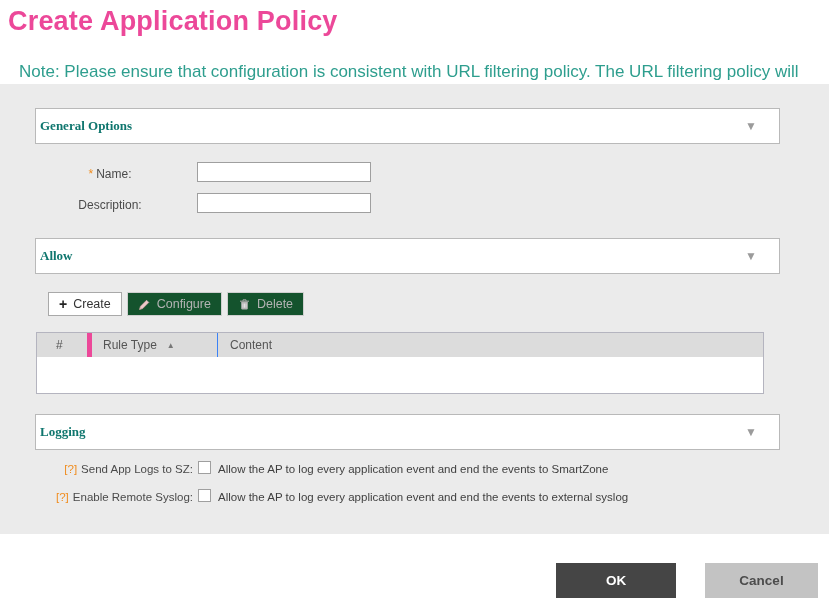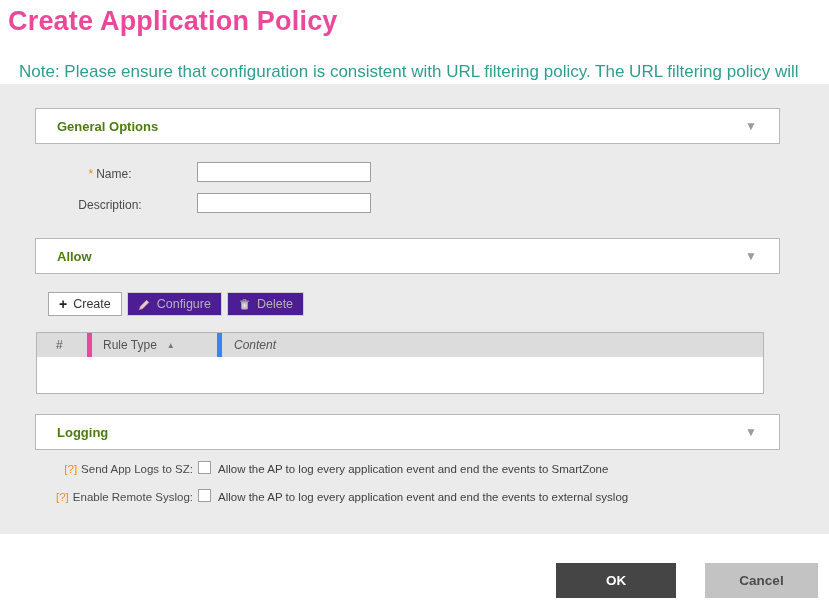--- a/index.html
+++ b/index.html
@@ -6,48 +6,48 @@
   .screen{position:relative;width:829px;height:605px;background:#ffffff;overflow:hidden;
           font-family:"Liberation Sans",sans-serif;color:#4a4a4a;}
 
   .page-title{position:absolute;left:8px;top:6px;font-size:27px;font-weight:bold;color:#ec4899;letter-spacing:0.2px;}
   .page-note{position:absolute;left:19px;top:62px;font-size:17px;color:#2e9e8e;}
 
   .panel{position:absolute;left:0;top:84px;width:829px;height:450px;background:#ebebeb;}
 
   .section-header{position:absolute;left:35px;width:743px;height:34px;background:#ffffff;
                   border:1px solid #b9b9b9;display:flex;align-items:center;cursor:pointer;}
-  .section-header .sec-title{margin-left:21px;font-size:13px;font-weight:bold;color:#4d7c0f;}
+  .section-header .sec-title{margin-left:4px;font-size:13px;font-weight:bold;color:#0f766e;font-family:Liberation Serif, serif;}
   .section-header .collapse-arrow{position:absolute;right:22px;top:50%;transform:translateY(-50%);
                   font-size:12px;color:#9b9b9b;line-height:1;}
   .sec-general{top:24px;}
   .sec-rules{top:154px;}
   .sec-logging{top:330px;}
 
   .field-label{position:absolute;left:35px;width:150px;text-align:center;font-size:12px;color:#4a4a4a;line-height:18px;}
   .req-mark{color:#f08c1e;margin-right:3px;}
   .text-input{position:absolute;left:197px;width:166px;height:16px;border:1px solid #9f9f9f;
               background:#fff;font-size:12px;padding:1px 3px;font-family:"Liberation Sans",sans-serif;}
   .lbl-name{top:81px;}   .inp-name{top:78px;}
   .lbl-desc{top:112px;}  .inp-desc{top:109px;}
 
   .toolbar{position:absolute;left:48px;top:208px;display:flex;gap:5px;}
   .tb-btn{display:inline-flex;align-items:center;gap:6px;height:24px;padding:0 10px;
           background:#ffffff;border:1px solid #a9a9a9;font-size:12.5px;color:#333;cursor:pointer;
           font-family:"Liberation Sans",sans-serif;}
-  .tb-btn.disabled{color:#b3b3b3;border-color:#cfcfcf;background:#4c1d95;cursor:default;}
+  .tb-btn.disabled{color:#b3b3b3;border-color:#cfcfcf;background:#14532d;cursor:default;}
   .plus-glyph{font-size:14px;font-weight:bold;color:#222;line-height:1;}
   .tb-icon{display:inline-block;width:13px;height:13px;}
 
   .rules-table{position:absolute;left:36px;top:248px;width:726px;border:1px solid #b4b4bf;background:#fff;}
   .rt-header{display:flex;height:24px;background:#dcdcdc;align-items:center;font-size:12px;color:#555;}
   .rt-col{height:100%;display:flex;align-items:center;box-sizing:border-box;}
   .rt-col-num{width:50px;padding-left:19px;}
   .rt-col-type{width:130px;padding-left:11px;border-left:5px solid #ec4899;}
-  .rt-col-content{flex:1;padding-left:12px;border-left:5px solid #3b82f6;font-style:italic;}
+  .rt-col-content{flex:1;padding-left:12px;border-left:1px solid #3b82f6;}
   .sort-arrow{font-size:8px;color:#777;margin-left:10px;}
   .rt-body{height:36px;background:#fff;}
 
   .log-label{position:absolute;left:35px;width:158px;text-align:right;font-size:11.5px;color:#4a4a4a;line-height:14px;}
   .help-mark{color:#f08c1e;margin-right:4px;}
   .log-row1{top:378px;} .log-row2{top:406px;}
   .checkbox{position:absolute;left:198px;width:11px;height:11px;background:#fff;border:1px solid #9f9f9f;cursor:pointer;}
   .cb1{top:377px;} .cb2{top:405px;}
   .log-desc{position:absolute;left:218px;font-size:11.5px;color:#3f3f3f;line-height:14px;}
   .ld1{top:378px;} .ld2{top:406px;}

